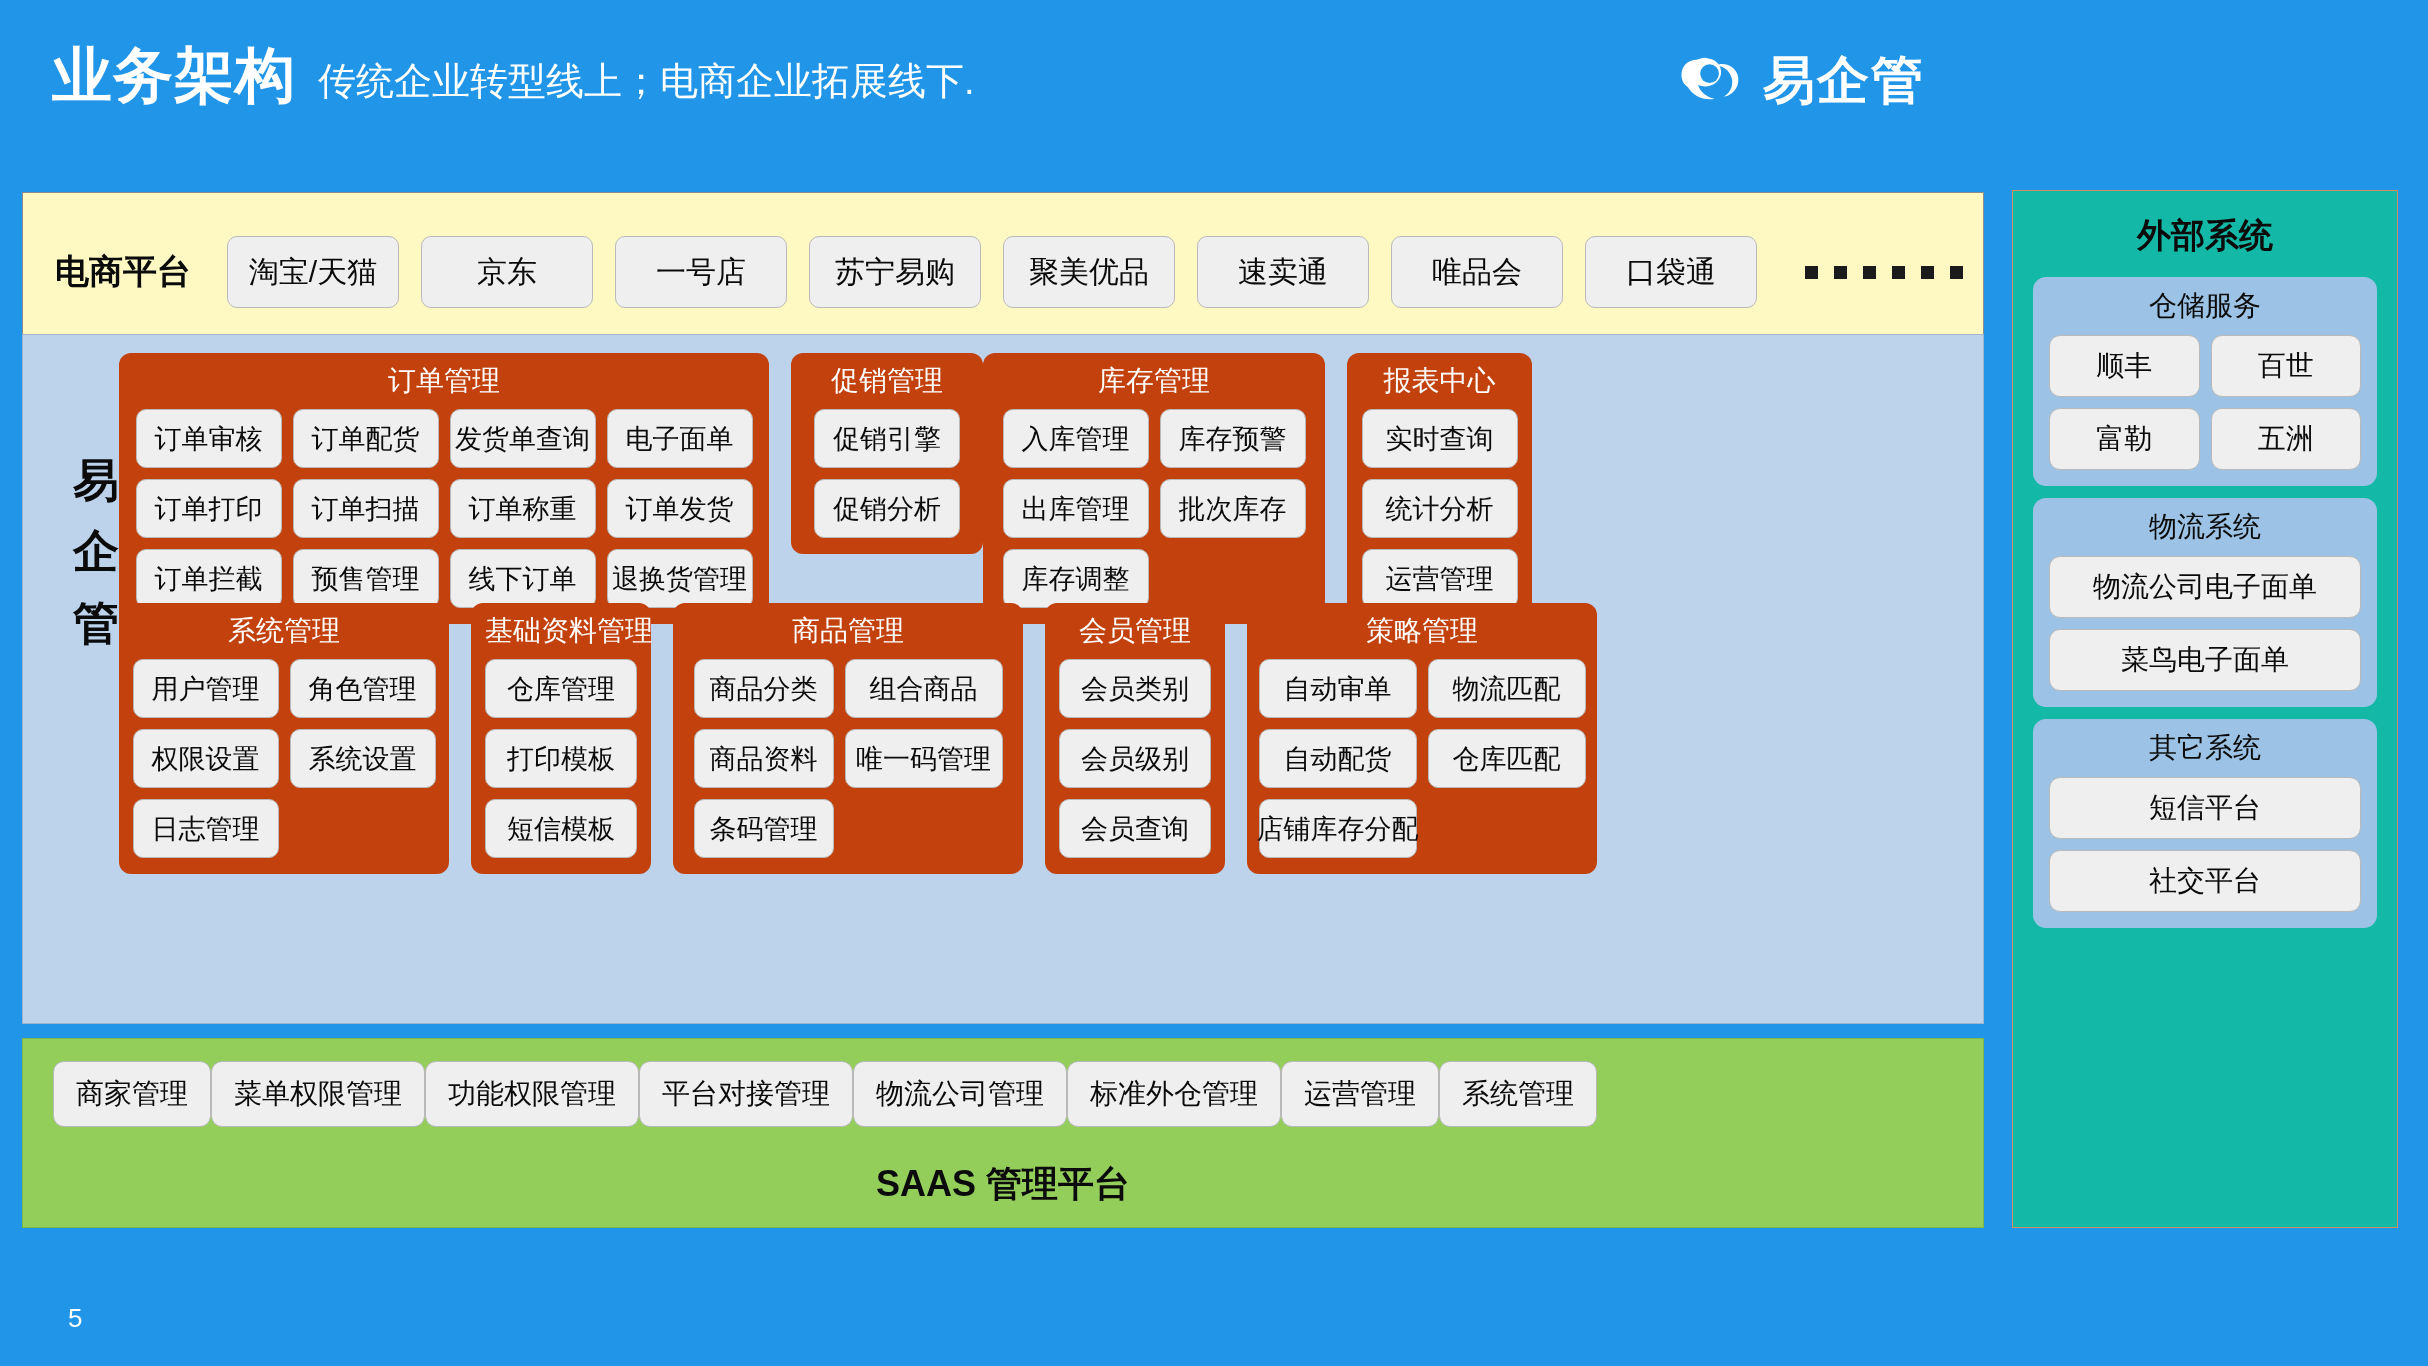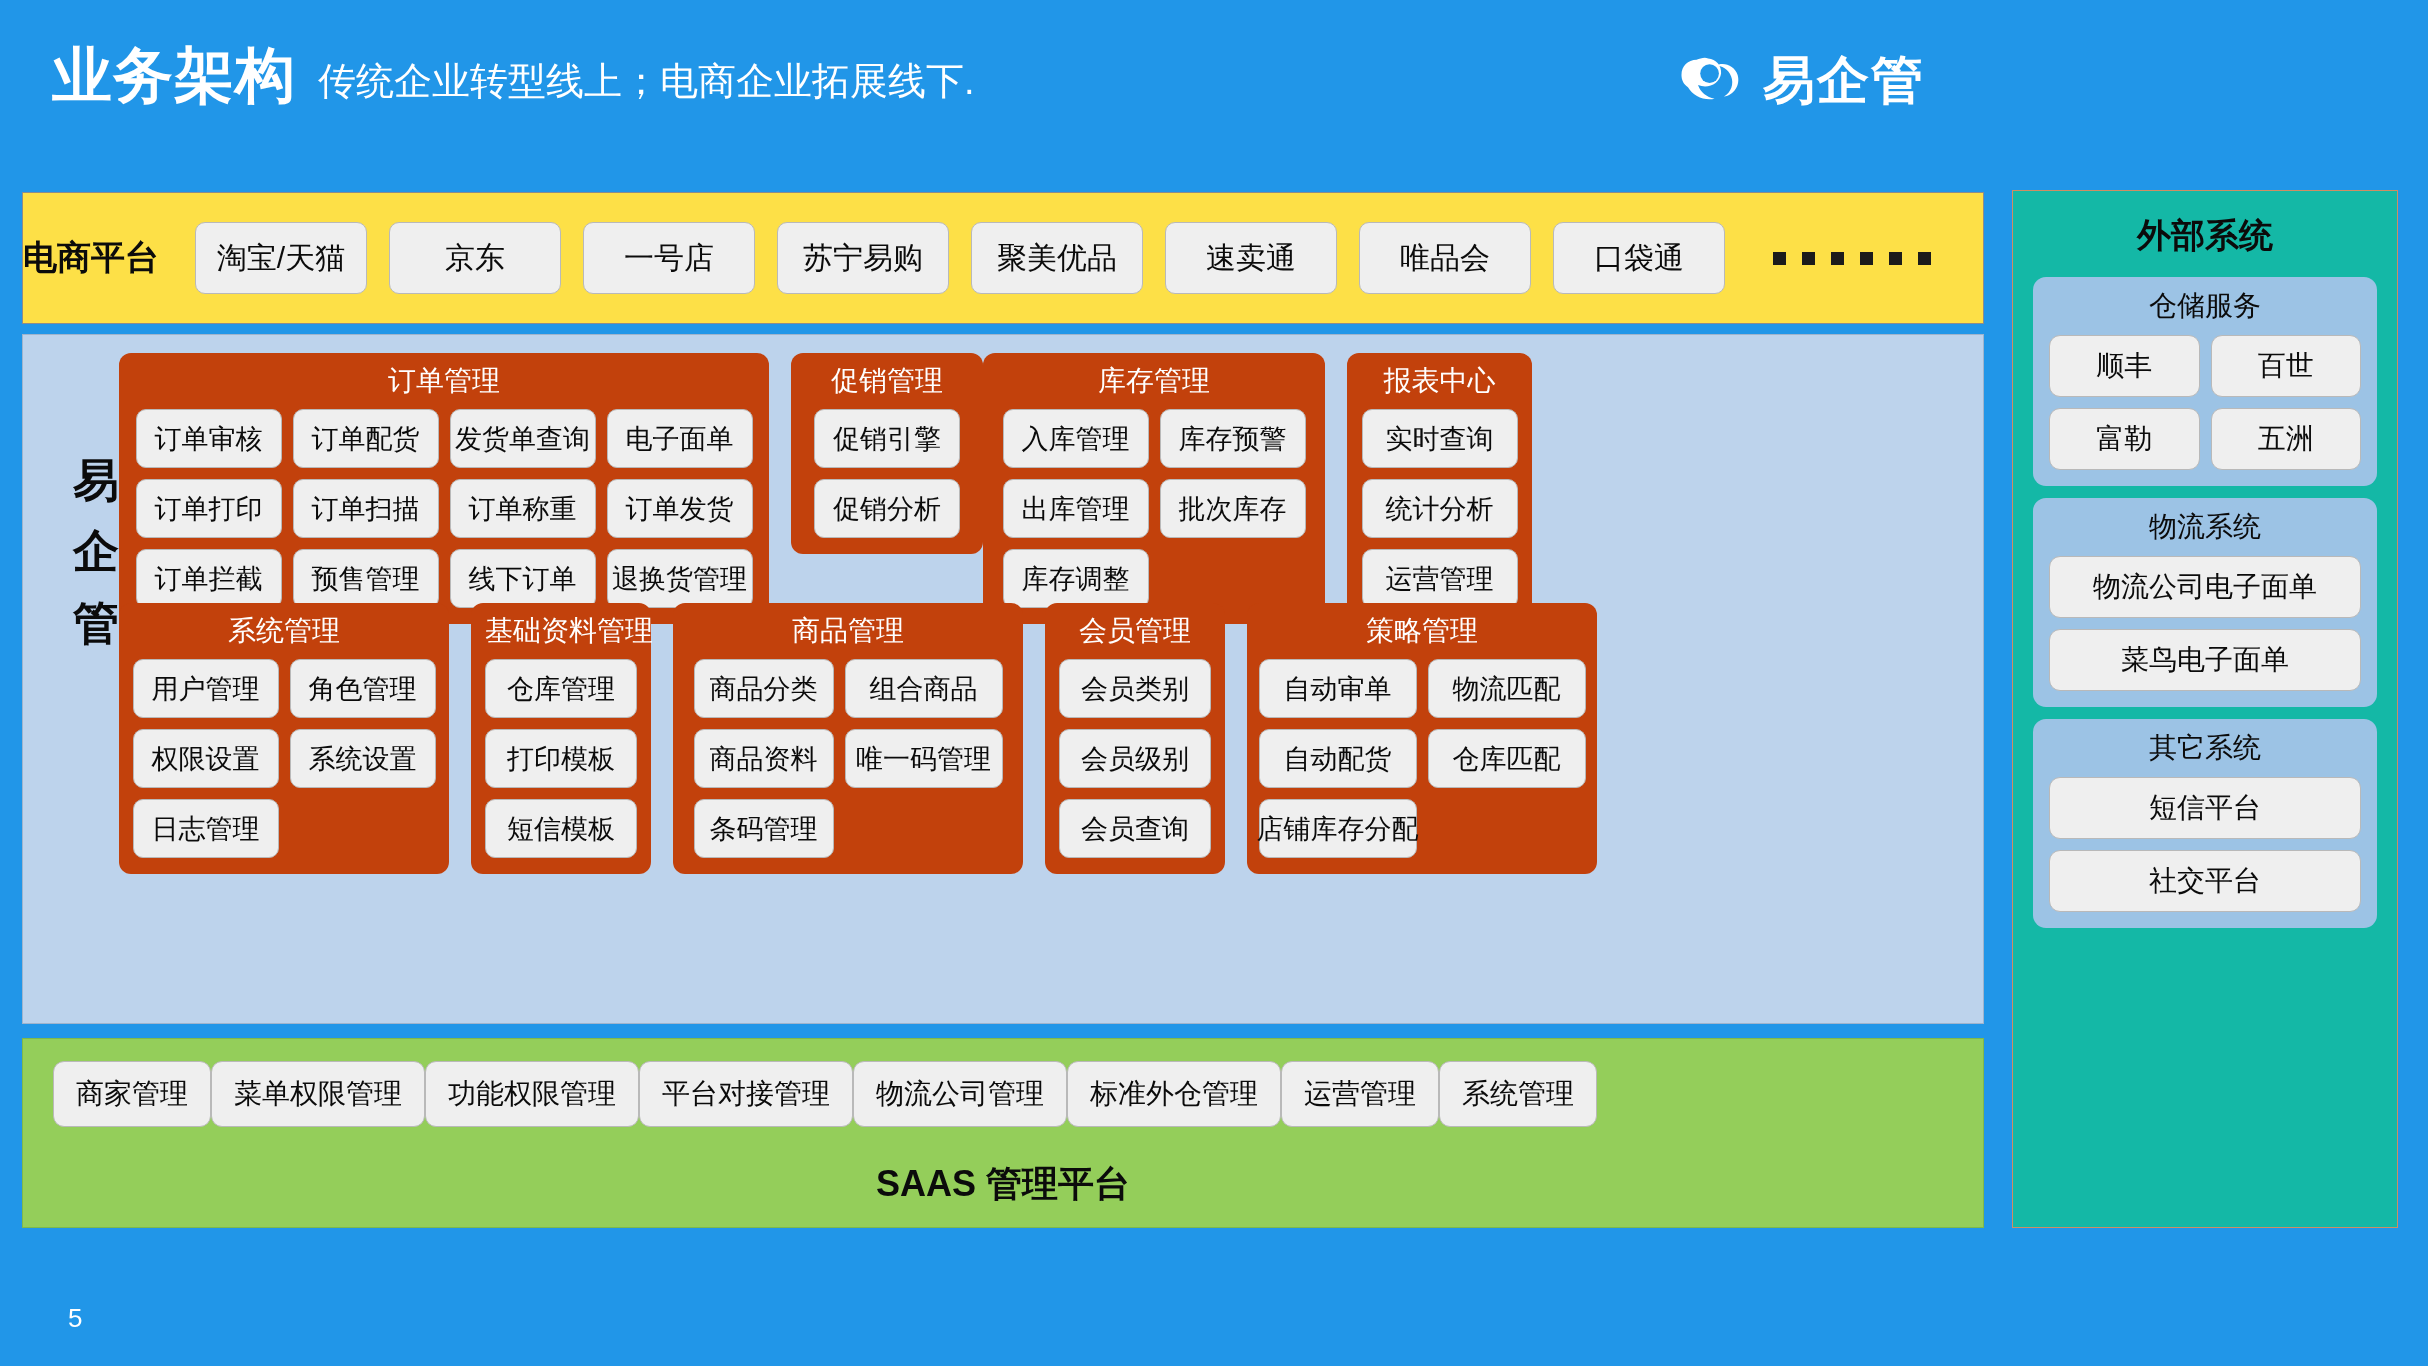--- a/index.html
+++ b/index.html
@@ -69,25 +69,26 @@
     align-items: center;
     justify-content: center;
     white-space: nowrap;
     text-align: center;
   }
 
   
   .ecom {
     position: absolute;
     left: 22px; top: 192px;
-    width: 1962px; height: 132px;
-    background: #fde047;
+    width: 1962px; height: 160px;
+    background: #fef9c3;
     border: 1px solid #8C8C8C;
     display: flex;
     align-items: center;
+    padding-left: 32px;
     gap: 22px;
   }
   .ecom-label {
     font-size: 34px;
     font-weight: bold;
     color: #0B0B0B;
     white-space: nowrap;
     margin-right: 14px;
   }
   .ecom .pill { height: 72px; min-width: 172px; padding: 0 18px; font-size: 30px; }

